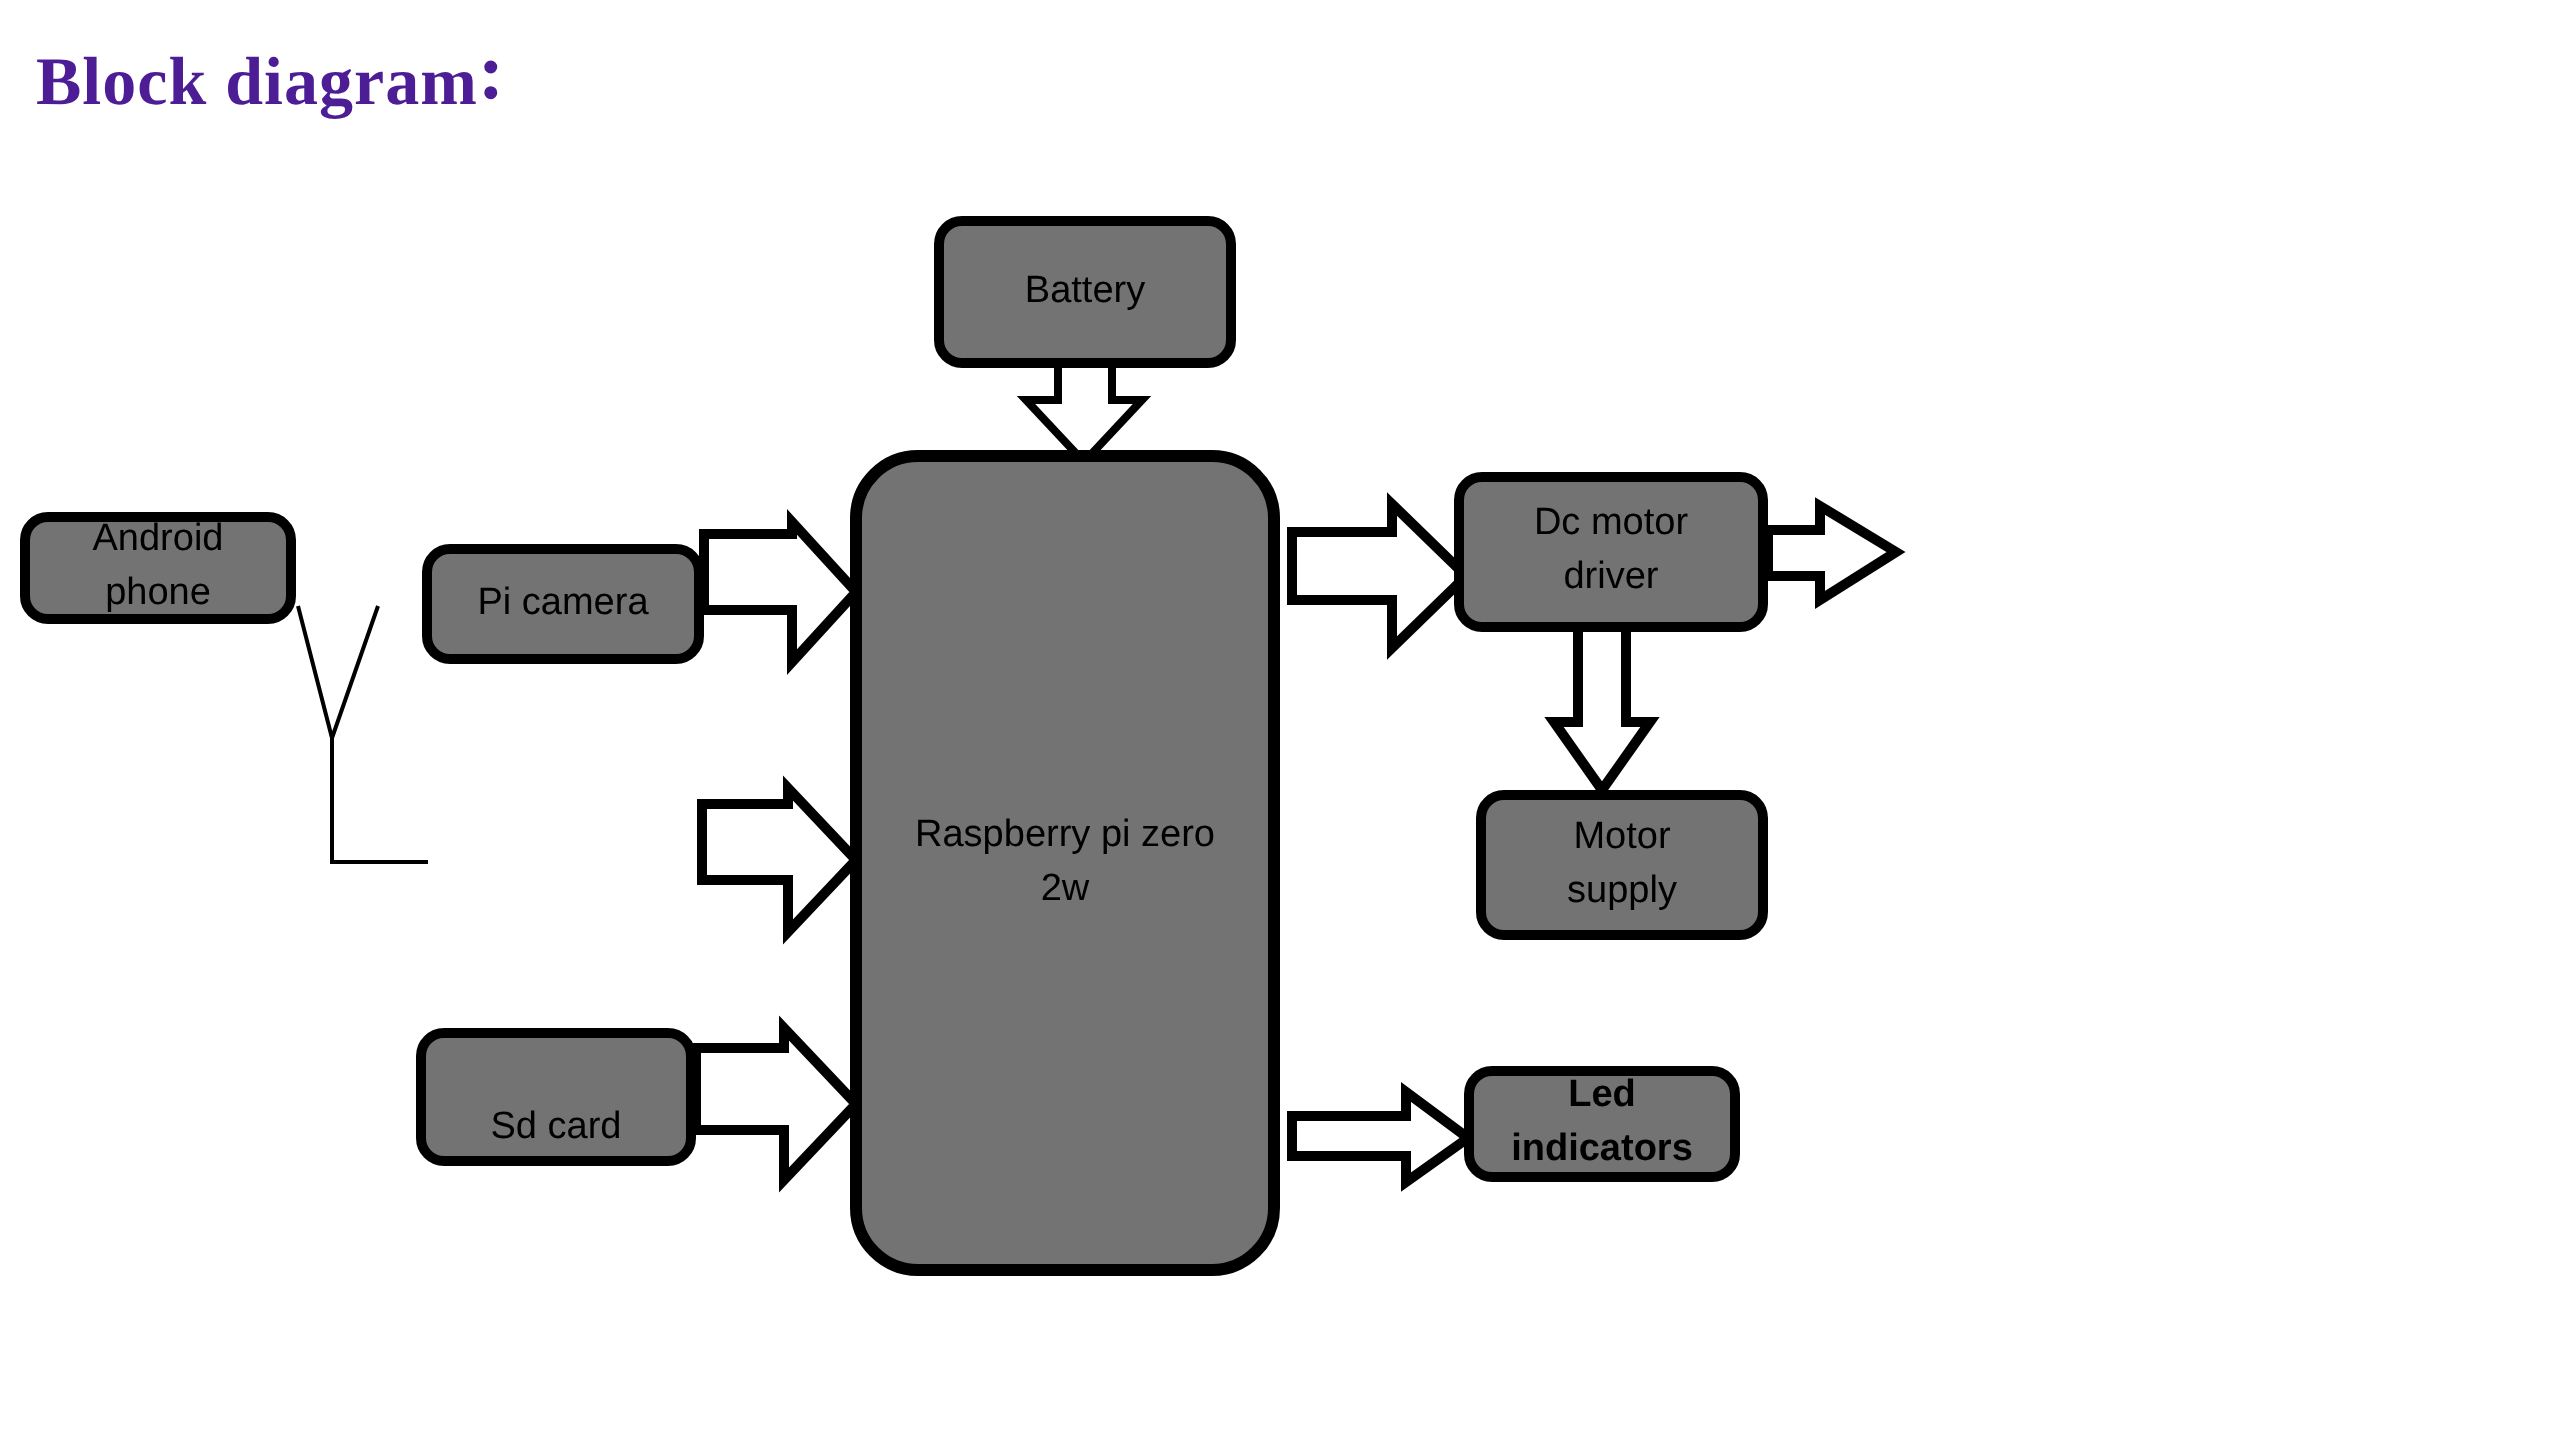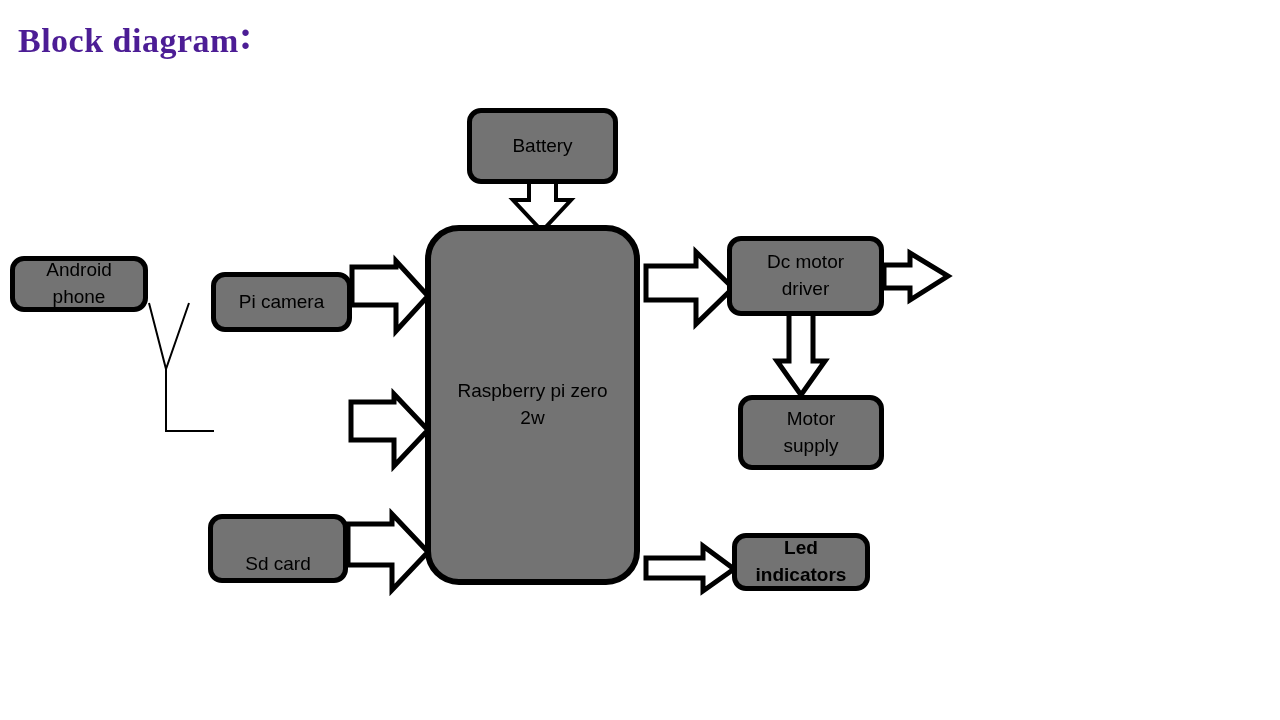--- a/index.html
+++ b/index.html
@@ -139,21 +139,21 @@
 
 
   <div class="node" style="left:208px; top:514px; width:140px; height:69px;align-items:flex-end;">
     <span class="label">Sd card</span>
   </div>
 
   <div class="node" style="left:467px; top:108px; width:151px; height:76px;">
     <span class="label">Battery</span>
   </div>
 
-  <div class="node big" style="left:425px; top:225px; width:215px; height:360px;">
+  <div class="node big" style="left:425px; top:225px; width:215px; height:413px;">
     <span class="label">Raspberry pi zero
 2w</span>
   </div>
 
   <div class="node" style="left:727px; top:236px; width:157px; height:80px;">
     <span class="label">Dc motor
 driver</span>
   </div>
 
 

